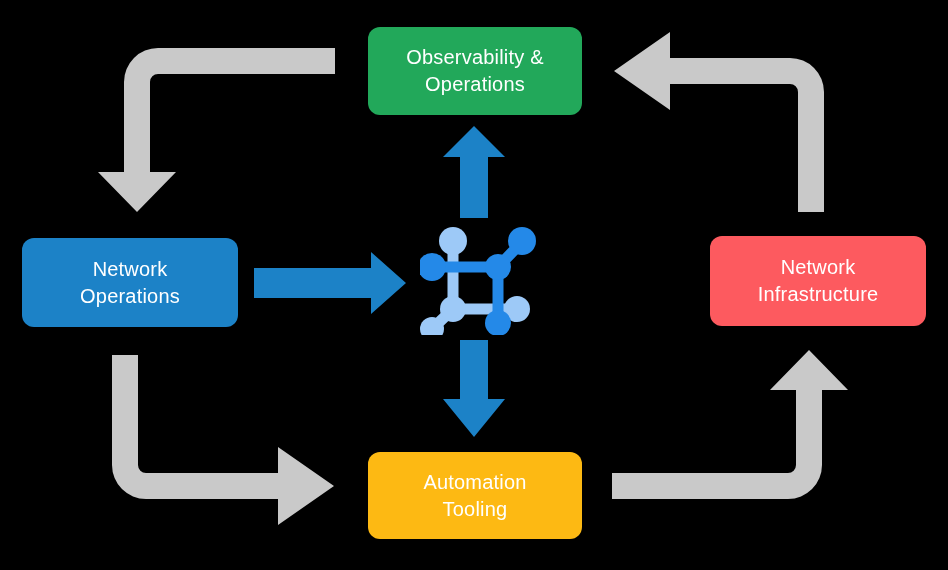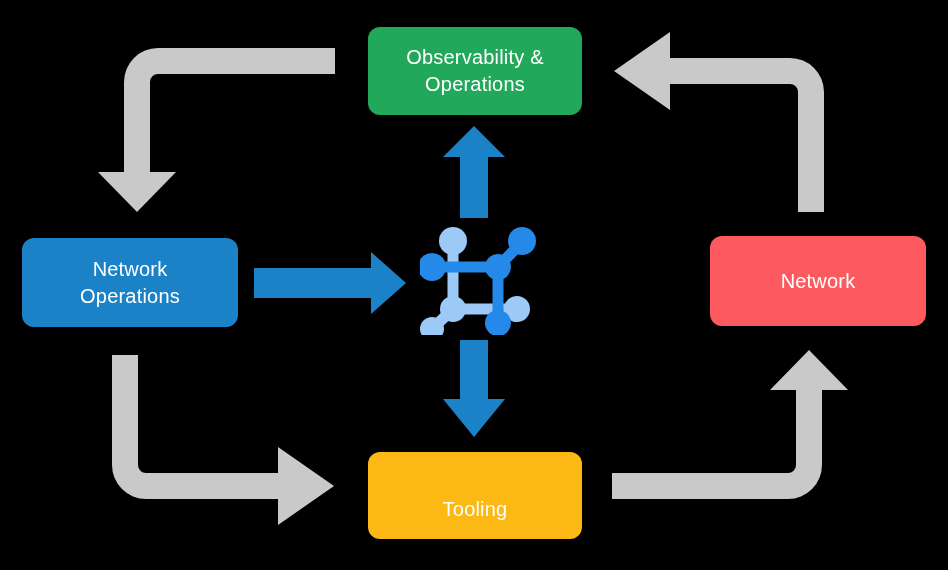--- a/index.html
+++ b/index.html
@@ -114,23 +114,24 @@
   <div id="box-operations" class="node-box" style="background:#1c82c7;">
     <span>
       <span>Network</span><br>
       <span>Operations</span>
     </span>
   </div>
 
   <div id="box-infrastructure" class="node-box" style="background:#fd5a5f;">
     <span>
       <span>Network</span><br>
+      <span>Infrastructure</span>
     </span>
   </div>
 
   <div id="box-automation" class="node-box" style="background:#fdb913;">
     <span>
-      <br>
+      <span>Automation</span><br>
       <span>Tooling</span>
     </span>
   </div>
 
 </div>
 
 </body></html>

